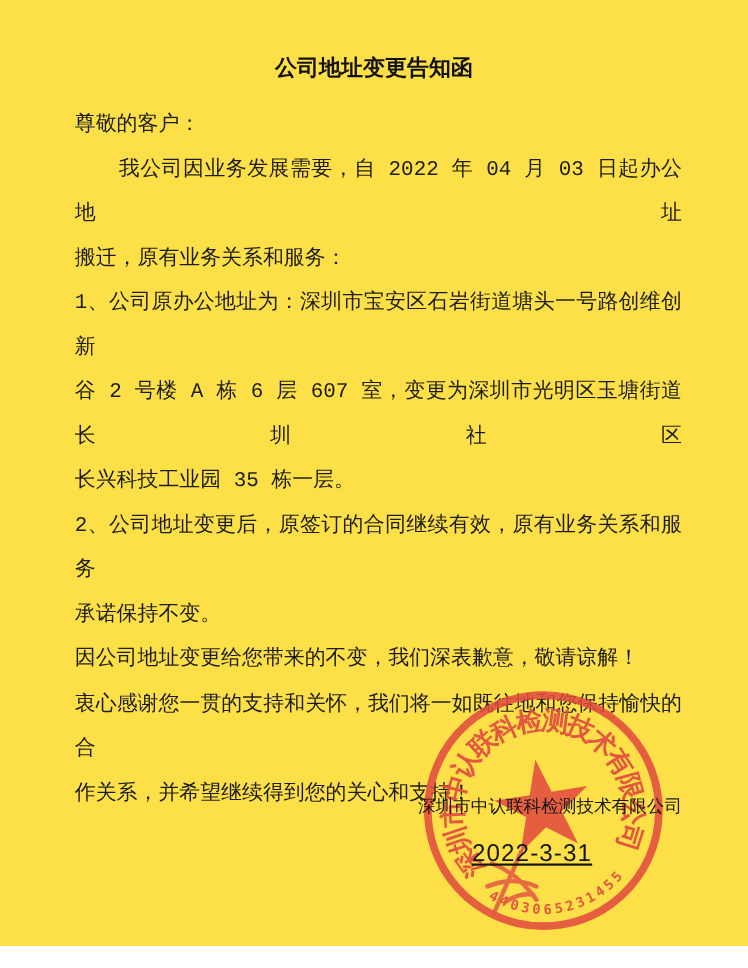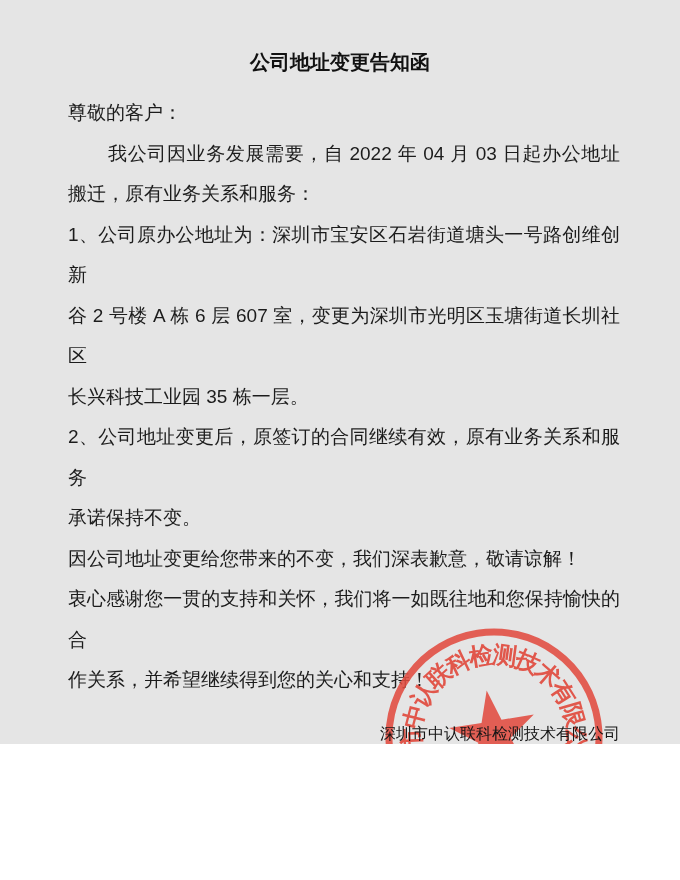--- a/index.html
+++ b/index.html
@@ -1,38 +1,38 @@
 <!DOCTYPE html>
 <html><head>
 <meta charset="utf-8">
 <style>
   html,body{margin:0;padding:0;background:#ffffff;}
   .page{
     position:relative;
-    width:680px;height:744px;
-    background:#e5e5e5;
+    width:680px;height:860px;
+    background:#fde047;
     font-family:"Liberation Sans","DejaVu Sans",sans-serif;
     color:#1c1c1c;
     overflow:hidden;
   }
   .title{
     margin:0;
     padding-top:50px;
     text-align:center;
     font-size:20px;
     line-height:24px;
     font-weight:bold;
     color:#111;
   }
   .body{
     margin:19px 60px 0 68px;
     font-size:19px;
     line-height:40.5px;
   }
-  .line{white-space:normal;}
+  .line{white-space:normal;font-family:Liberation Mono, monospace;}
   .line.j{text-align:justify;text-align-last:justify;}
   .line.ind{text-indent:40px;}
   .closing{
     margin:49px 60px 0 68px;
     font-size:19px;
     line-height:40.5px;
   }
   .sig-company{
     position:absolute;
     top:721px;right:60px;

